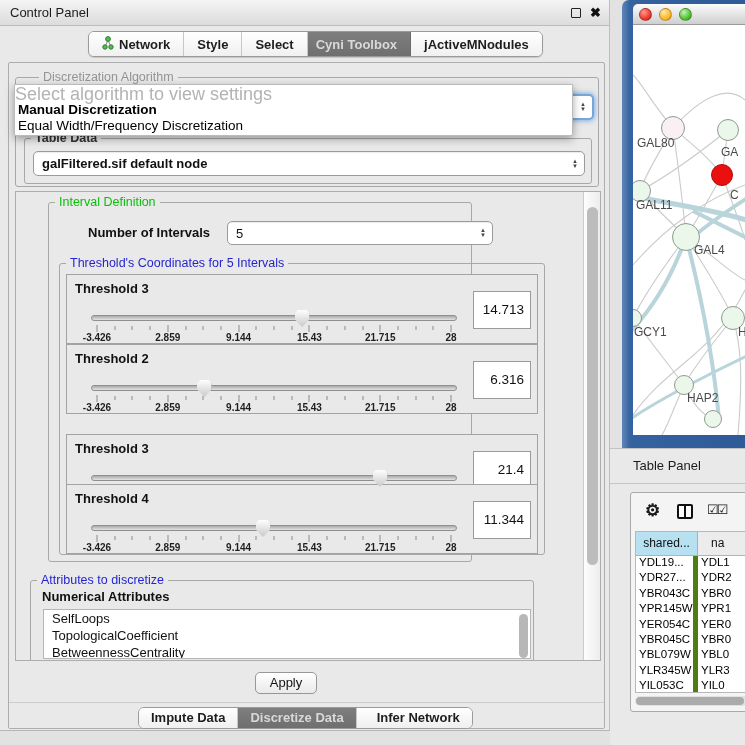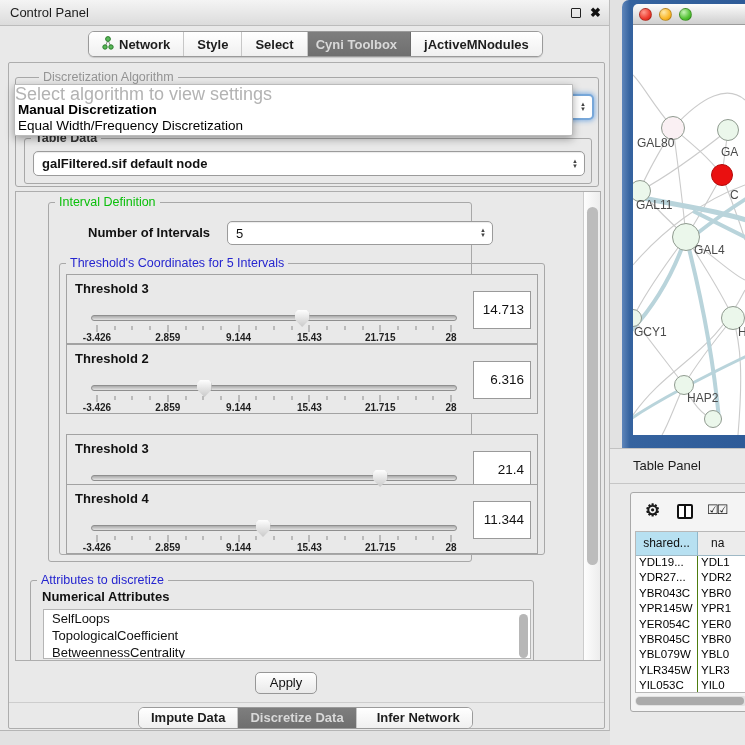--- a/index.html
+++ b/index.html
@@ -96,21 +96,21 @@
   #tp-panel { position:absolute; left:20px; top:43px; width:130px; height:220px; background:#f4f4f4; border:1px solid #a9a9a9; border-radius:3px; overflow:hidden; }
   #tp-gear { position:absolute; left:14px; top:7px; font-size:17px; font-weight:bold; color:#1a1a1a; }
   #tp-cols { position:absolute; left:46px; top:11px; width:16px; height:15px; border:2px solid #111; border-radius:2px; background:#fff; }
   #tp-cols::after { content:""; position:absolute; left:5px; top:0; width:2px; height:100%; background:#111; }
   #tp-checks { position:absolute; left:76px; top:9px; font-size:13px; color:#111; letter-spacing:-2px; }
   #tp-table { position:absolute; left:4px; top:38px; width:140px; height:162px; background:#fff; border:1px solid #b8b8b8; }
   #tp-header { display:flex; height:24px; border-bottom:1px solid #9fb9c6; }
   .th1 { width:62px; background:#b7e0f1; border-right:1px solid #8fb8cc; font-size:12px; color:#111; text-align:center; line-height:23px; overflow:hidden; white-space:nowrap; }
   .th2 { flex:1; background:#ececec; font-size:12px; color:#111; line-height:23px; padding-left:13px; overflow:hidden; white-space:nowrap; }
   .trow { display:flex; height:15.4px; }
-  .td1 { width:62px; font-size:11.5px; color:#000; padding-left:3px; white-space:nowrap; overflow:hidden; border-right:1px solid #4d7c0f; }
+  .td1 { width:62px; font-size:11.5px; color:#000; padding-left:3px; white-space:nowrap; overflow:hidden; border-right:5px solid #4d7c0f; }
   .td2 { flex:1; font-size:11.5px; color:#000; padding-left:3px; white-space:nowrap; overflow:hidden; }
   #tp-rows { height:136px; overflow:hidden; }
   #tp-hscroll { position:absolute; left:4px; top:203px; width:113px; height:10px; background:#e2e2e2; border-radius:5px; }
   #tp-hthumb { position:absolute; left:1px; top:1px; width:108px; height:8px; background:#ababab; border-radius:4px; }
 </style>
 </head>
 <body>
 
 <div id="control-panel">
   <div id="cp-titlebar">

